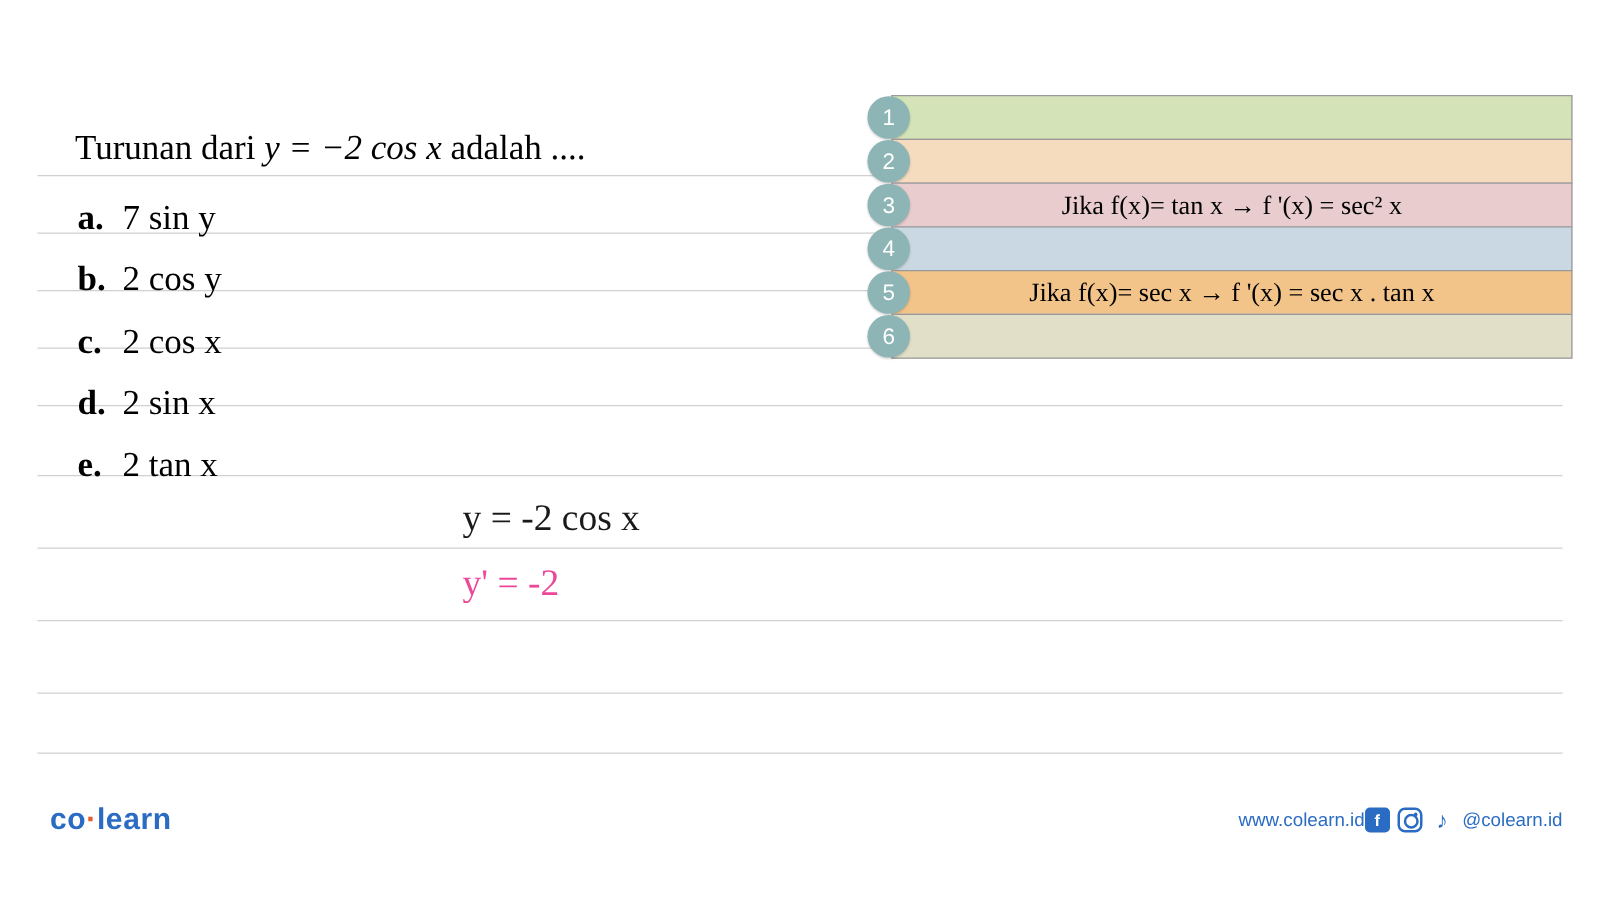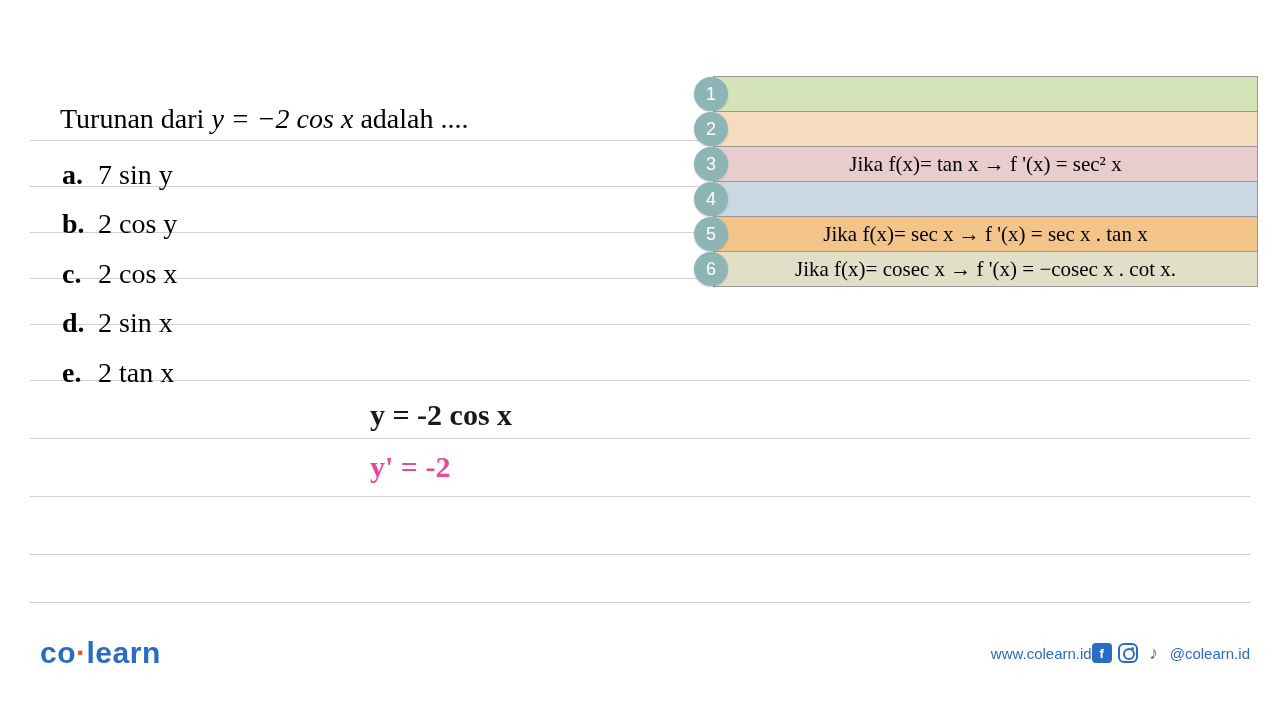--- a/index.html
+++ b/index.html
@@ -74,38 +74,38 @@
       font-size: 18px;
       font-weight: 500;
       box-shadow: 0 1px 2px rgba(0,0,0,0.2);
     }
     .handwriting {
       position: absolute;
       left: 370px;
       z-index: 2;
       font-family: 'Comic Sans MS', cursive;
       font-size: 30px;
-      font-weight: 700;
+      font-weight: 400;
     }
     .hw-1 { top: 398px; color: #1a1a1a; }
     .hw-2 { top: 450px; color: #ec4899; }
     .footer {
       position: absolute;
       bottom: 50px;
       left: 40px;
       right: 30px;
       display: flex;
       align-items: center;
       justify-content: space-between;
       font-family: Arial, sans-serif;
       z-index: 2;
     }
     .logo {
       color: #2a6cc4;
-      font-size: 30px;
+      font-size: 24px;
       font-weight: 600;
       letter-spacing: 0.5px;
     }
     .logo .dot { color: #e85a2a; }
     .footer-right {
       display: flex;
       align-items: center;
       color: #2a6cc4;
       font-size: 15px;
     }
@@ -182,21 +182,20 @@
   </div>
   <div class="rule-row rule-4">
     <span class="badge">4</span>
   </div>
   <div class="rule-row rule-5">
     <span class="badge">5</span>
     <span>Jika f(x)= sec x → f '(x) = sec x . tan x</span>
   </div>
   <div class="rule-row rule-6">
     <span class="badge">6</span>
-    <span>Jika f(x)= cosec x → f '(x) = −cosec x . cot x.</span>
   </div>
 </div>
 
 <div class="handwriting hw-1">y = -2 cos x</div>
 <div class="handwriting hw-2">y' = -2</div>
 
 <div class="footer">
   <div class="logo">
     <span>co</span><span class="dot">·</span><span>learn</span>
   </div>

